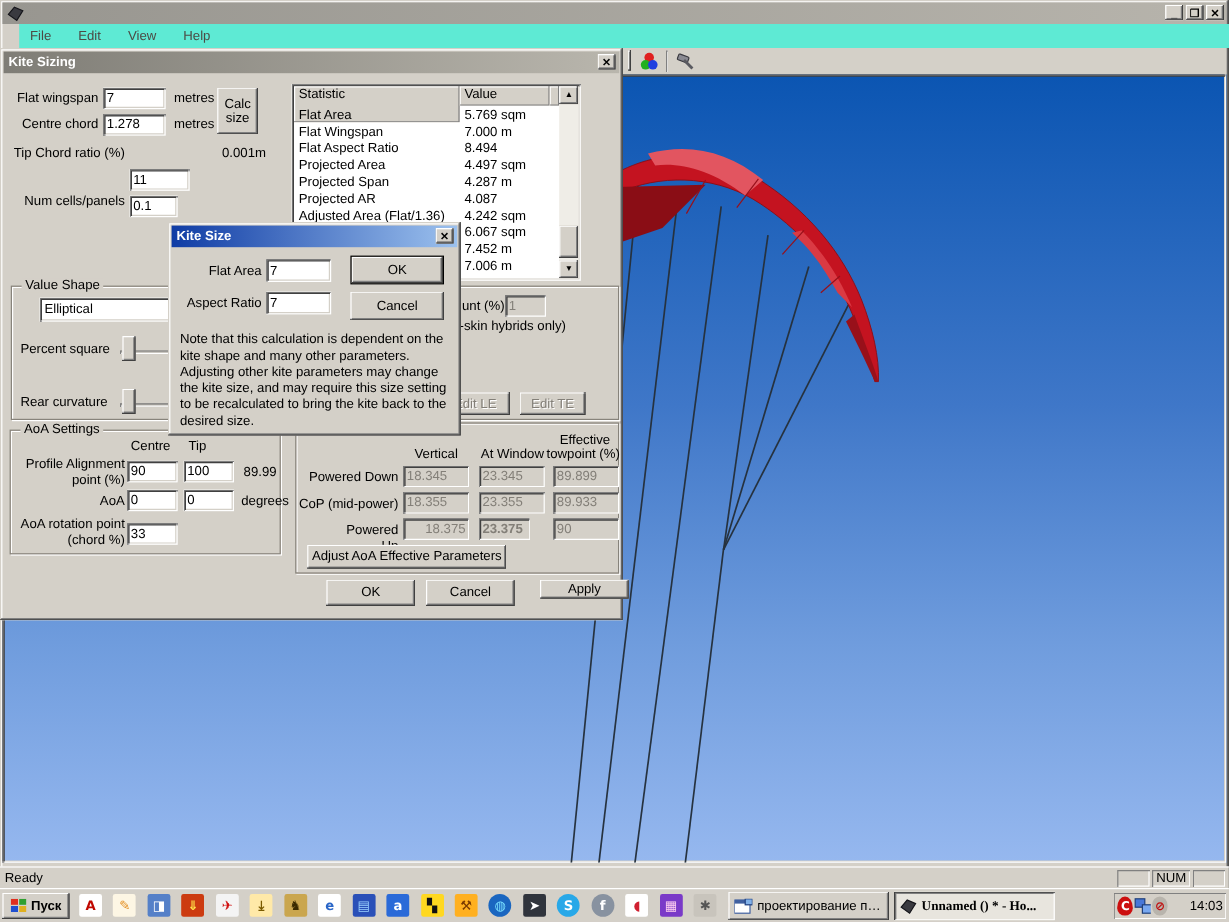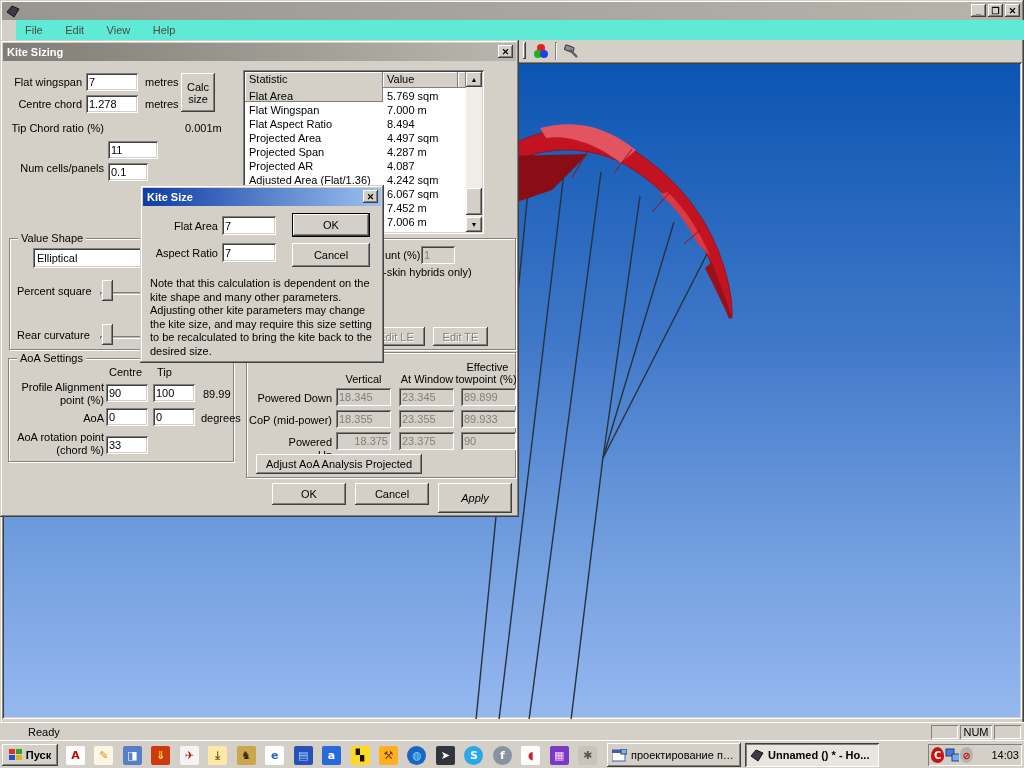--- a/index.html
+++ b/index.html
@@ -265,49 +265,49 @@
       <input class="abs field sunken dis" style="left: 152px; top: 35px; width: 55px; height: 18px;" disabled="" value="23.345">
       <input class="abs field sunken dis" style="left: 214px; top: 35px; width: 55px; height: 18px;" disabled="" value="89.899">
 
       <div class="abs lbl rlbl" style="left:0;top:61px;width:85px;">CoP (mid-power)</div>
       <input class="abs field sunken dis" style="left: 89px; top: 57px; width: 55px; height: 18px;" disabled="" value="18.355">
       <input class="abs field sunken dis" style="left: 152px; top: 57px; width: 55px; height: 18px;" disabled="" value="23.355">
       <input class="abs field sunken dis" style="left: 214px; top: 57px; width: 55px; height: 18px;" disabled="" value="89.933">
 
       <div class="abs lbl rlbl" style="left:0;top:83px;width:85px;padding-left:34px;">Powered Up</div>
       <input class="abs field sunken dis" style="left: 89px; top: 79px; width: 55px; height: 18px; text-align: right;" disabled="" value="18.375">
-      <input class="abs field sunken dis" style="left: 152px; top: 79px; width: 55px; height: 18px;" disabled="" value="23.375">
+      <input class="abs field sunken dis" style="left: 152px; top: 79px; width: 43px; height: 18px; font-weight: bold;" disabled="" value="23.375">
       <input class="abs field sunken dis" style="left: 214px; top: 79px; width: 55px; height: 18px;" disabled="" value="90">
 
-      <div class="abs btn" style="left:9px;top:101px;width:166px;height:20px;">Adjust AoA Analysis Projected</div>
+      <div class="abs btn" style="left:9px;top:101px;width:166px;height:20px;">Adjust AoA Effective Parameters</div>
     </div>
 
     <div class="abs btn" style="left:272px;top:443px;width:74px;height:22px;">OK</div>
     <div class="abs btn" style="left:355px;top:443px;width:74px;height:22px;">Cancel</div>
-    <div class="abs btn" style="left:438px;top:443px;width:74px;height:30px;font-style:italic;">Apply</div>
+    <div class="abs btn" style="left:450px;top:443px;width:74px;height:16px;">Apply</div>
   </div>
 
   <div class="abs winframe" style="left:140px;top:185px;width:244px;height:178px;z-index:20;">
     <div class="abs cap-blue" style="left:3px;top:3px;width:238px;height:18px;">
       <span>Kite Size</span>
       <span class="abs xbtn" style="right:3px;top:2px;width:15px;height:13px;">✕</span>
     </div>
     <div class="abs lbl rlbl" style="left:20px;top:35px;width:58px;">Flat Area</div>
     <input class="abs field sunken" style="left: 82px; top: 31px; width: 54px; height: 19px;" value="7">
     <div class="abs btn btn-default" style="left:152px;top:28px;width:78px;height:24px;">OK</div>
     <div class="abs lbl rlbl" style="left:8px;top:62px;width:70px;">Aspect Ratio</div>
     <input class="abs field sunken" style="left: 82px; top: 58px; width: 54px; height: 19px;" value="7">
     <div class="abs btn" style="left:152px;top:58px;width:78px;height:24px;">Cancel</div>
     <div class="abs lbl" style="left:10px;top:92px;width:226px;white-space:normal;line-height:13.5px;">Note that this calculation is dependent on the kite shape and many other parameters. Adjusting other kite parameters may change the kite size, and may require this size setting to be recalculated to bring the kite back to the desired size.</div>
   </div>
 
 </div>
 
 <div class="abs" style="left:0;top:722px;width:1024px;height:18px;background:#d4d0c8;border-top:1px solid #fff;">
-  <span class="lbl" style="position:absolute;left:4px;top:3px;margin-left:24px;">Ready</span>
+  <span class="lbl" style="position:absolute;left:4px;top:3px;">Ready</span>
   <span class="abs sunken1" style="left:931px;top:2px;width:27px;height:14px;"></span>
   <span class="abs sunken1 lbl" style="left:960px;top:2px;width:32px;height:14px;text-align:center;padding-top:1px;">NUM</span>
   <span class="abs sunken1" style="left:994px;top:2px;width:27px;height:14px;"></span>
 </div>
 
 <div class="abs" style="left:0;top:740px;width:1024px;height:28px;background:#d4d0c8;border-top:1px solid #fff;">
   <div class="abs btn" style="left:2px;top:3px;width:56px;height:22px;font-weight:bold;gap:4px;">
     <svg width="13" height="12">
       <rect x="0" y="0" width="6" height="5" fill="#e03020"></rect>
       <rect x="7" y="0" width="6" height="5" fill="#30a030"></rect>
@@ -347,21 +347,21 @@
       <rect x="0" y="1" width="13" height="11" fill="#fff" stroke="#4060a0"></rect>
       <rect x="0" y="1" width="13" height="3" fill="#4060a0"></rect>
       <rect x="9" y="0" width="6" height="5" fill="#80b0e8" stroke="#204080"></rect>
     </svg>
     <span style="overflow:hidden;text-overflow:ellipsis;">проектирование па...</span>
   </div>
   <div class="task-btn task-active" style="left:745px;width:134px;">
     <svg width="14" height="13" style="flex:none;">
       <polygon points="1,7 6,1 13,4 8,12" fill="#3a3a40" stroke="#15151a"></polygon>
     </svg>
-    <span style="overflow:hidden;text-overflow:ellipsis;">Unnamed () * - Ho...</span>
+    <span style="overflow:hidden;text-overflow:ellipsis;font-family:Liberation Serif, serif;">Unnamed () * - Ho...</span>
   </div>
 
   <div class="abs sunken1" style="left:928px;top:3px;width:94px;height:22px;display:flex;align-items:center;gap:1px;padding:0 3px;">
     <span class="trayicon" style="background:#cc1010;color:#fff;border-radius:50% 50% 50% 50%/60% 60% 40% 40%;">C</span>
     <svg class="trayicon" width="16" height="16">
       <rect x="1" y="2" width="8" height="7" fill="#4878d8" stroke="#20407a"></rect>
       <rect x="7" y="7" width="8" height="7" fill="#78a8f0" stroke="#20407a"></rect>
     </svg>
     <span class="trayicon" style="background:#b8b4ac;color:#c01010;border-radius:50%;">⊘</span>
     <span class="lbl" style="margin-left:17px;">14:03</span>

